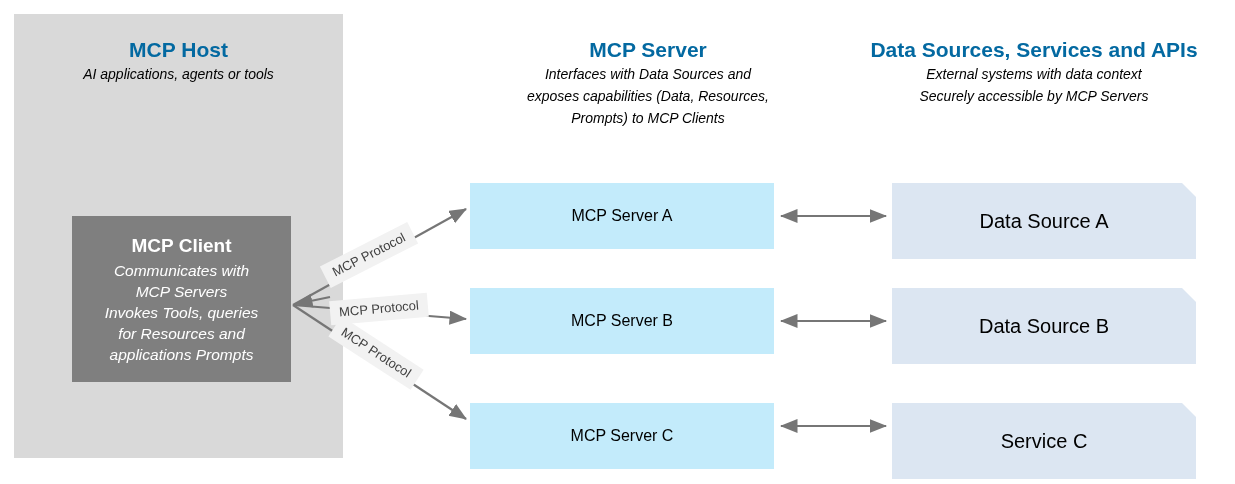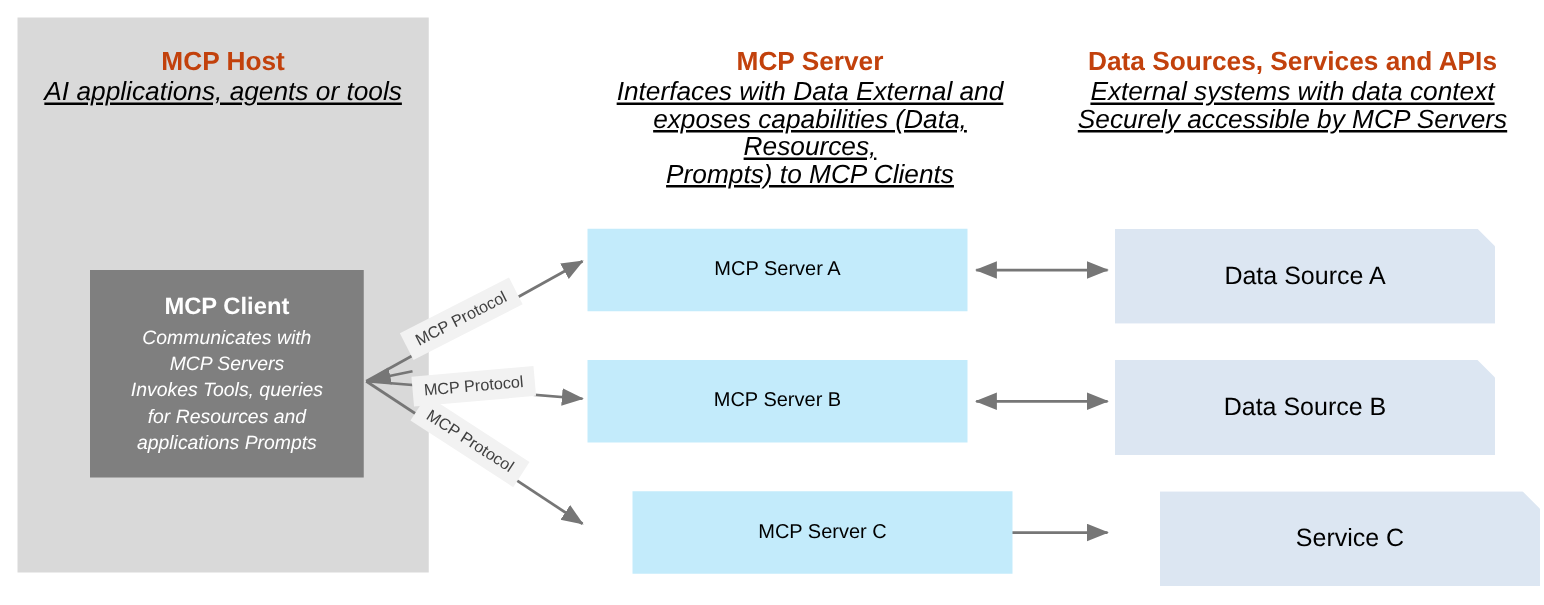--- a/index.html
+++ b/index.html
@@ -30,30 +30,29 @@
   }
 
   
   .col-head {
     position: absolute;
     text-align: center;
   }
   .col-title {
     font-size: 21px;
     font-weight: bold;
-    color: #c2410c;
+    color: #0369a1;
     line-height: 27px;
     white-space: nowrap;
   }
   .col-sub {
-    font-size: 21px;
+    font-size: 14px;
     font-style: italic;
     color: #000000;
     line-height: 22px;
-    text-decoration: underline;
   }
 
   #head-host  { left: 14px;  top: 36px;  width: 329px; }
   #head-server{ left: 472px; top: 36px;  width: 352px; }
   #head-data  { left: 848px; top: 36px;  width: 372px; }
 
   
   .client-box {
     position: absolute;
     left: 72px;
@@ -106,21 +105,21 @@
     clip-path: polygon(0 0, calc(100% - 14px) 0, 100% 14px, 100% 100%, 0 100%);
     display: flex;
     align-items: center;
     justify-content: center;
     font-size: 20px;
     color: #000000;
   }
 
   .row1 { top: 183px; }
   .row2 { top: 288px; }
-  .row3 { top: 393px; margin-left: 36px; }
+  .row3 { top: 403px; }
 
   
   #connectors {
     position: absolute;
     left: 0;
     top: 0;
     width: 1235px;
     height: 484px;
     pointer-events: none;
   }
@@ -171,21 +170,21 @@
     </g>
   </svg>
 
   <div class="col-head" id="head-host">
     <div class="col-title">MCP Host</div>
     <div class="col-sub">AI applications, agents or tools</div>
   </div>
 
   <div class="col-head" id="head-server">
     <div class="col-title">MCP Server</div>
-    <div class="col-sub">Interfaces with Data External and</div>
+    <div class="col-sub">Interfaces with Data Sources and</div>
     <div class="col-sub">exposes capabilities (Data, Resources,</div>
     <div class="col-sub">Prompts) to MCP Clients</div>
   </div>
 
   <div class="col-head" id="head-data">
     <div class="col-title">Data Sources, Services and APIs</div>
     <div class="col-sub">External systems with data context</div>
     <div class="col-sub">Securely accessible by MCP Servers</div>
   </div>
 

